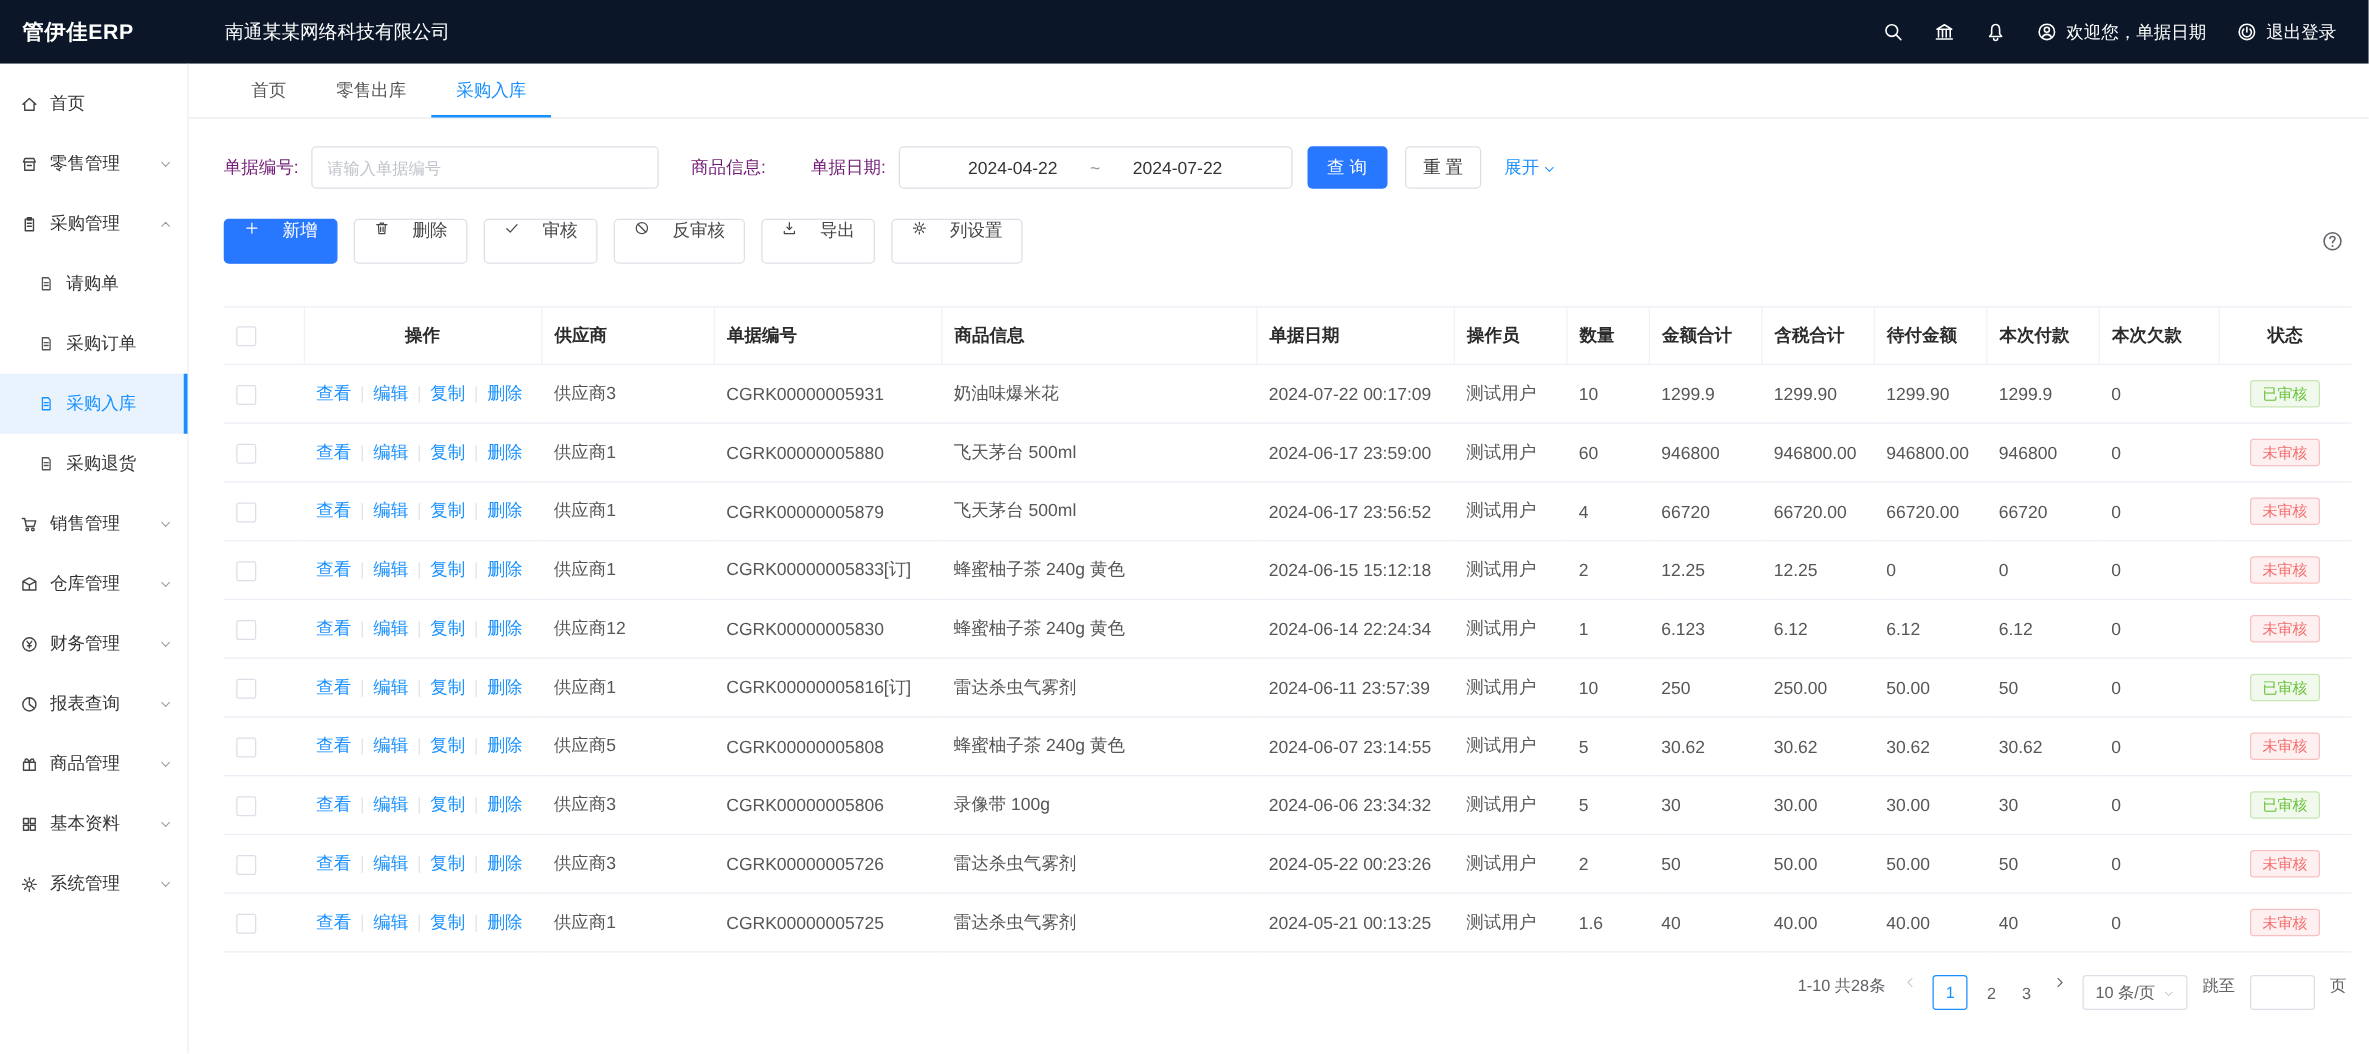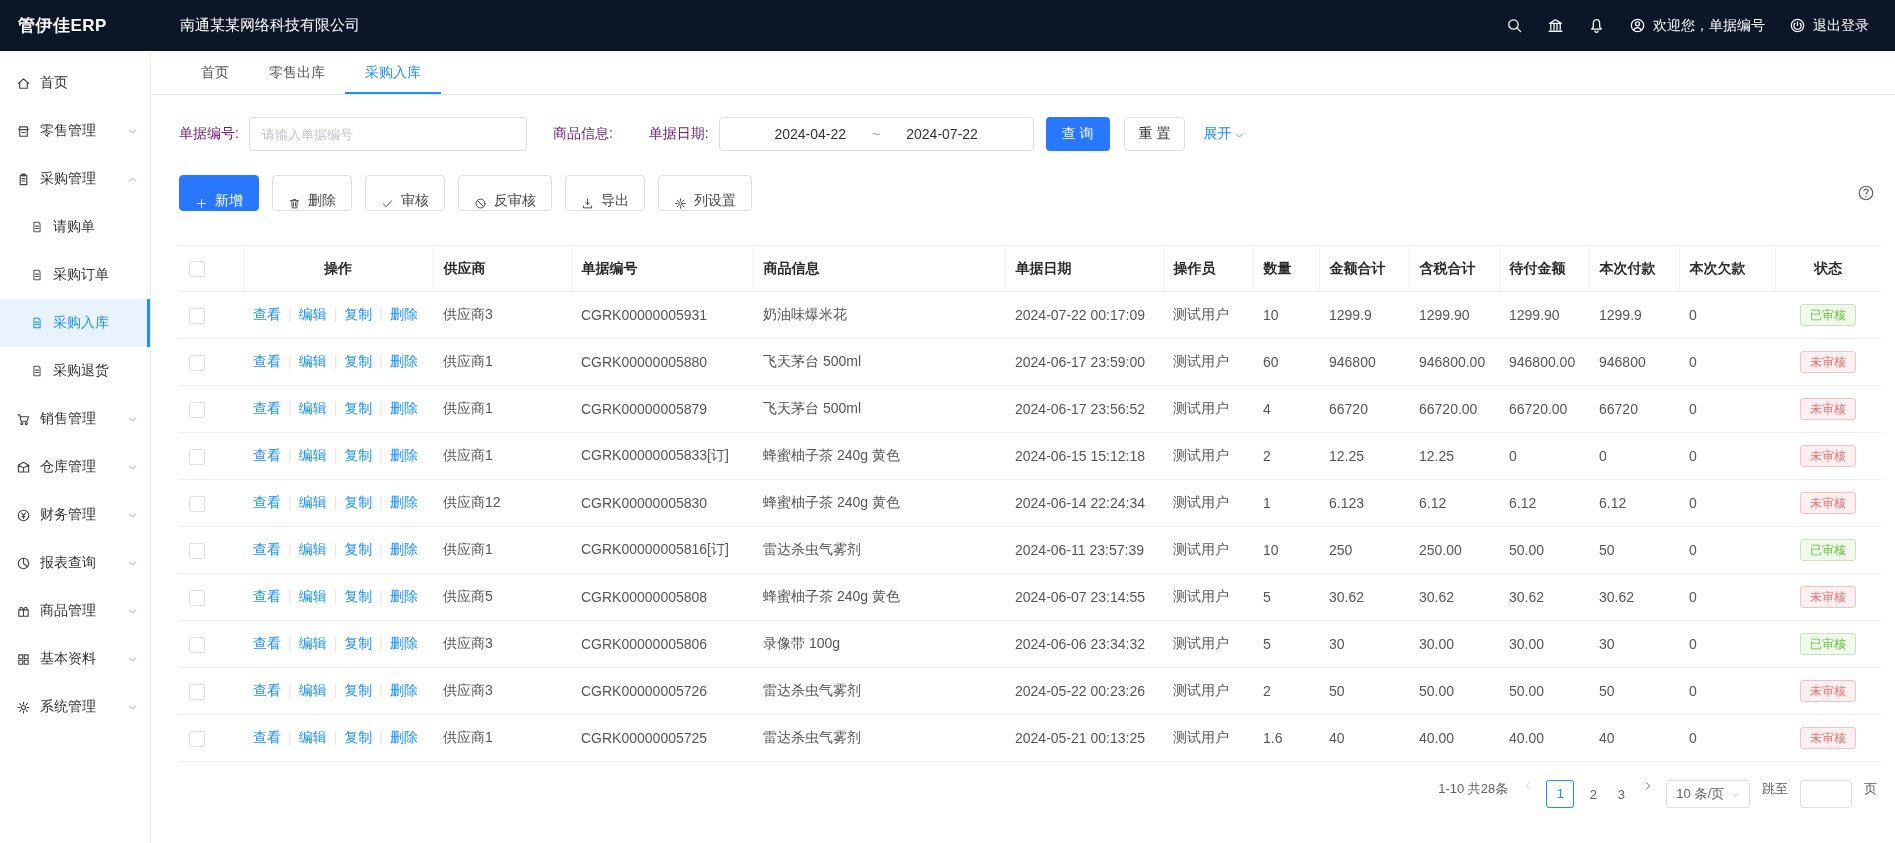--- a/index.html
+++ b/index.html
@@ -60,21 +60,21 @@
   .btn-search { height: 34px; padding: 0 16px; background: var(--primary, #2878ff); color: #fff;
                 border: none; border-radius: 4px; font-size: 14px; margin-left: 12px; cursor: pointer; font-family: inherit; }
   .btn-reset { height: 34px; padding: 0 14px; background: #fff; border: 1px solid #dcdfe6; color: #333;
                border-radius: 4px; font-size: 14px; margin-left: 14px; cursor: pointer; font-family: inherit; }
   .expand-link { color: var(--link, #1890ff); margin-left: 18px; display: flex; align-items: center;
                  gap: 3px; font-size: 14px; cursor: pointer; }
   .expand-link .icon { width: 11px; height: 11px; }
 
   
   .toolbar { display: flex; align-items: center; margin-top: 24px; }
-  .tbtn { height: 36px; display: flex; align-items: flex-end; gap: 7px; padding: 0 15px;
+  .tbtn { height: 36px; display: flex; align-items: flex-start; gap: 18px; padding: 0 15px;
           border: 1px solid #dcdfe6; border-radius: 4px; background: #fff; color: #474747;
           font-size: 14px; margin-right: 13px; cursor: pointer; font-family: inherit; }
   .tbtn .icon { width: 13px; height: 13px; }
   .tbtn.primary { background: var(--primary, #2878ff); border-color: var(--primary, #2878ff); color: #fff; }
   .help-icon { margin-left: auto; color: #606266; cursor: pointer; margin-right: 6px; }
   .help-icon .icon { width: 18px; height: 18px; stroke-width: 1.1; }
 
   
   .grid-wrap { margin-top: 34px; }
   table.grid { width: 100%; border-collapse: collapse; table-layout: fixed; }
@@ -124,21 +124,21 @@
         </svg></span>
     <span><svg class="icon" viewBox="0 0 16 16">
           <path d="M8 2.4 C5.8 2.4 5 4.2 5 6.5 V9.5 L3.5 11.5 H12.5 L11 9.5 V6.5 C11 4.2 10.2 2.4 8 2.4 Z M6.5 13 A1.5 1.5 0 0 0 9.5 13"></path>
         </svg></span>
     <span class="top-group">
       <span><svg class="icon" viewBox="0 0 16 16">
             <circle cx="8" cy="8" r="5.8"></circle>
             <circle cx="8" cy="6.4" r="1.9"></circle>
             <path d="M4.6 12.3 C5.2 10.4 6.5 9.9 8 9.9 C9.5 9.9 10.8 10.4 11.4 12.3"></path>
           </svg></span>
-      <span>欢迎您，单据编号</span>
+      <span>欢迎您，单据日期</span>
     </span>
     <span class="top-group">
       <span><svg class="icon" viewBox="0 0 16 16">
             <circle cx="8" cy="8" r="5.8"></circle>
             <path d="M8 4.6 V8 M10.4 5.9 A3.4 3.4 0 1 1 5.6 5.9"></path>
           </svg></span>
       <span>退出登录</span>
     </span>
   </div>
 </header>

